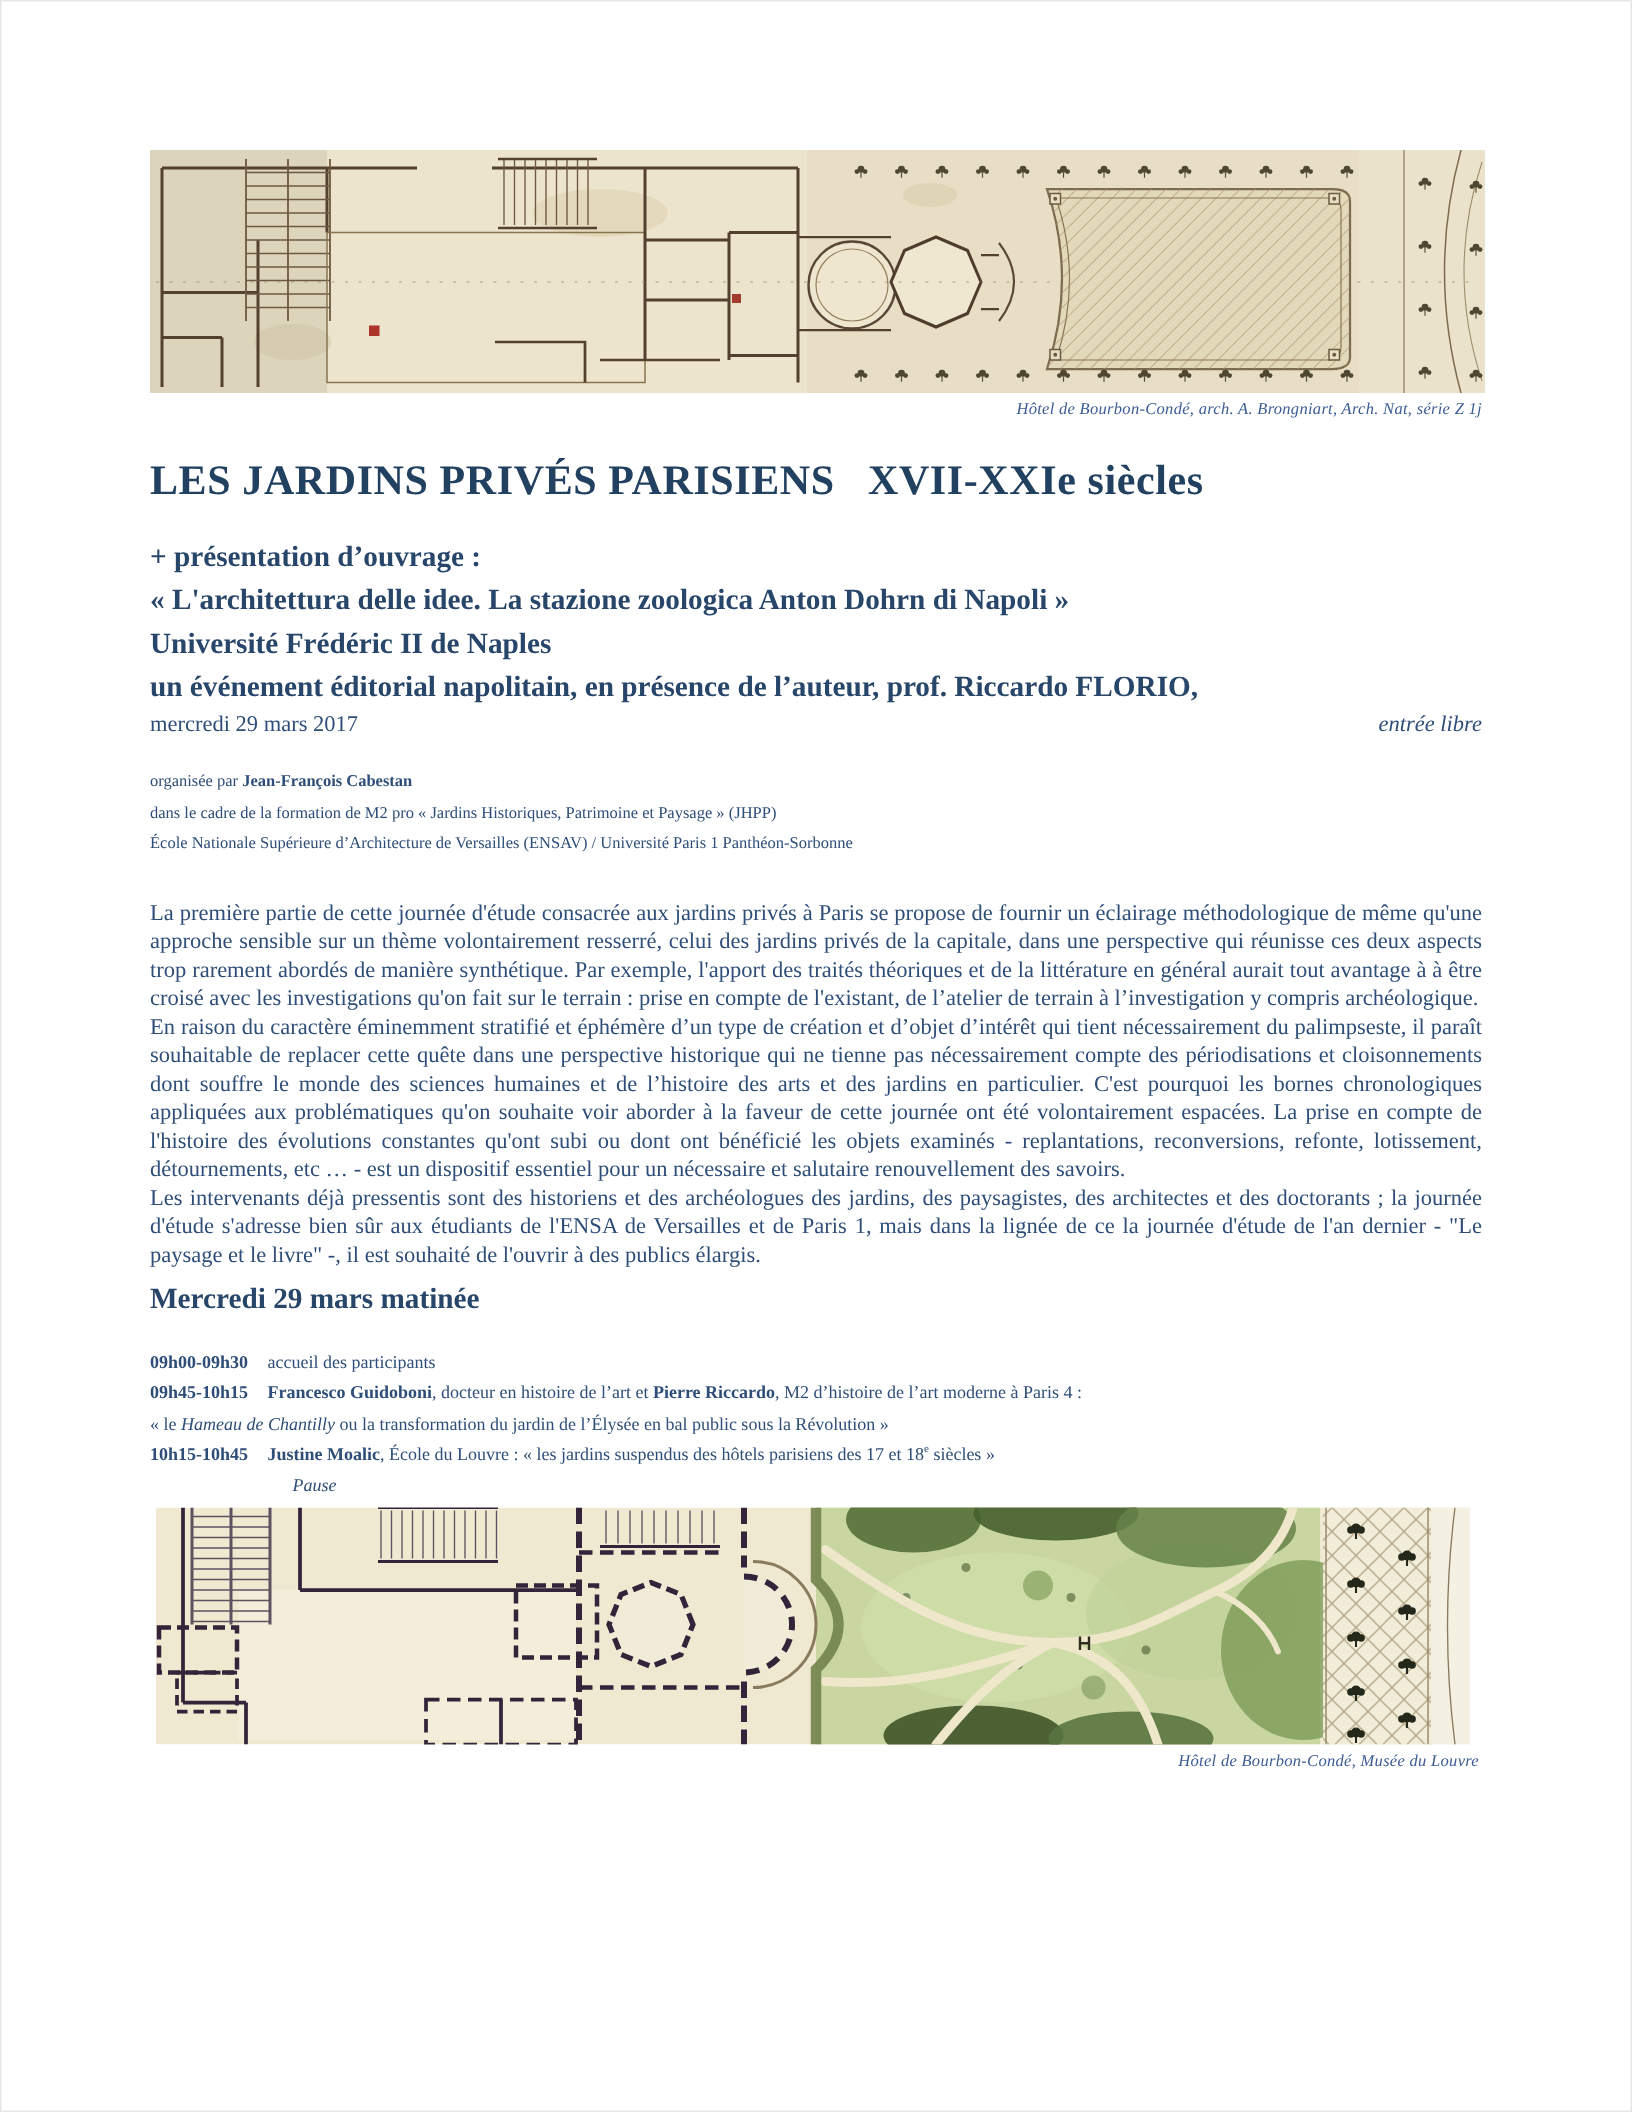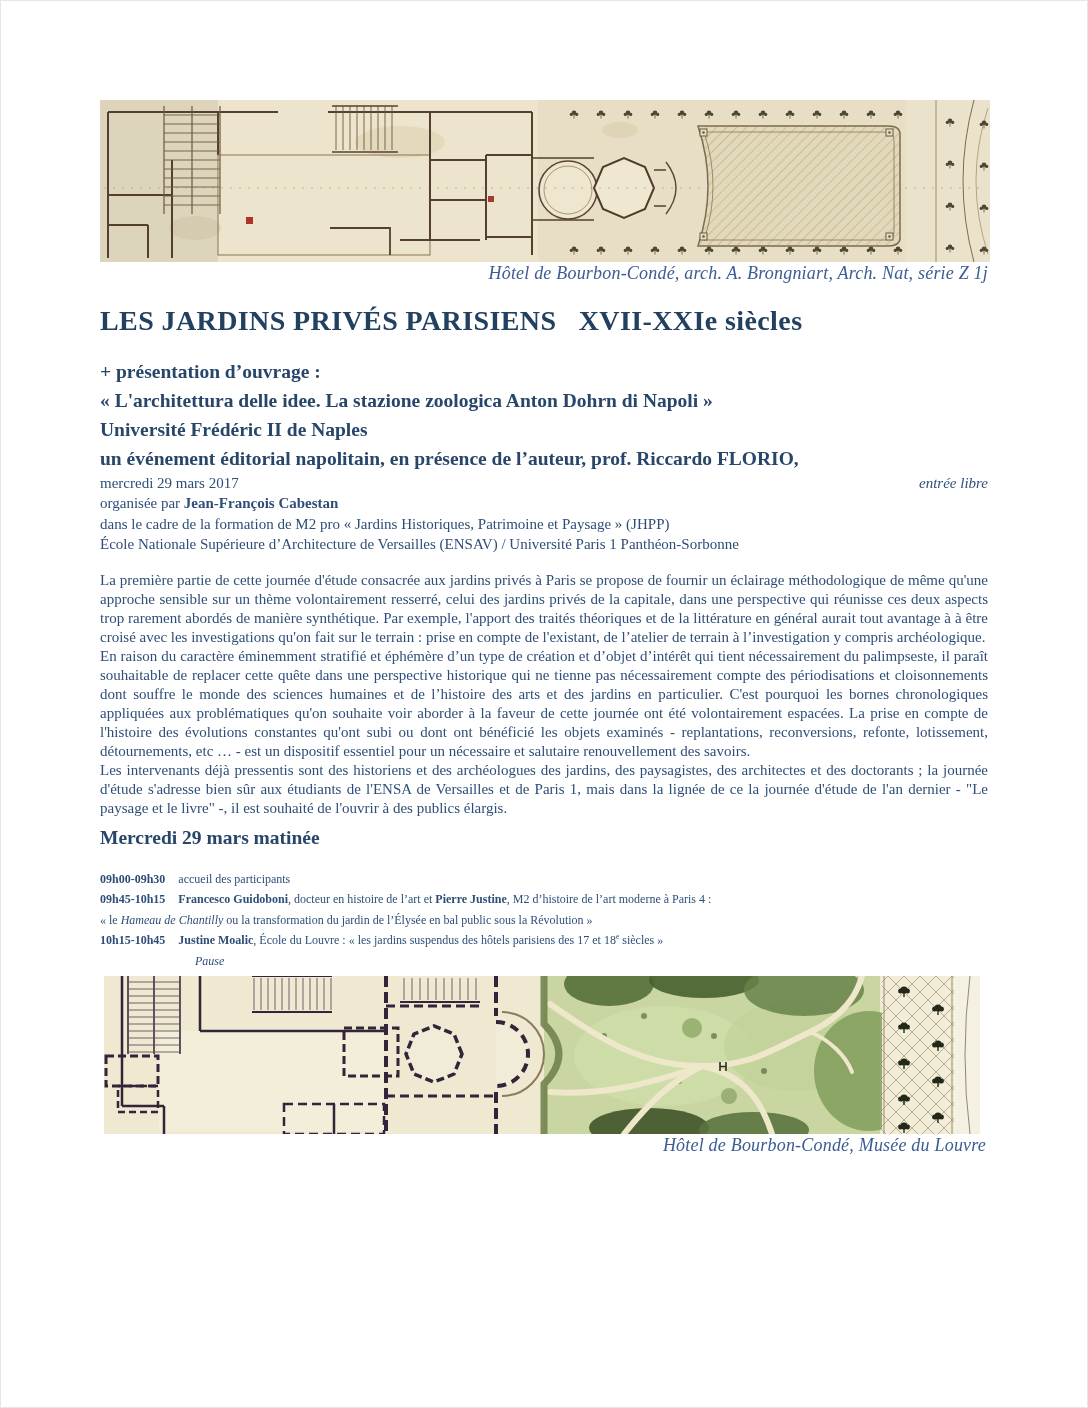--- a/index.html
+++ b/index.html
@@ -6,34 +6,34 @@
   body{
     width:1088px;height:1408px;position:relative;background:#ffffff;
     font-family:"Liberation Serif","DejaVu Serif",serif;
     color:#2e4e78;overflow:hidden;
   }
   .sheet-border{position:absolute;inset:0;border:1px solid #e6e6e6;pointer-events:none;}
   .content{position:absolute;left:100px;top:100px;width:888px;}
   .fig{display:block;}
   .fig svg{display:block;}
   .caption{
-    text-align:right;font-style:italic;font-size:18px;line-height:16px;
+    text-align:right;font-style:italic;font-size:11px;line-height:16px;
     color:#3c5c94;margin-top:3px;letter-spacing:0.2px;
   }
   .title{
     margin-top:24px;font-size:28px;line-height:32px;font-weight:bold;
     color:#22405f;letter-spacing:0.4px;white-space:pre-wrap;
   }
   .subtitle{margin-top:20px;font-weight:bold;font-size:19.5px;line-height:29px;color:#274669;}
   .subtitle div{white-space:pre-wrap;}
   .event-kind{margin-top:24px;font-size:17px;line-height:20px;color:#2e4e78;letter-spacing:0.3px;}
   .date-row{font-size:15px;line-height:20px;display:flex;justify-content:space-between;}
   .admission{font-style:italic;}
-  .org{font-size:15px;line-height:20.5px;}
-  .paras{margin-top:16px;font-size:15px;line-height:19px;text-align:justify;}
+  .org{margin-top:18px;font-size:11px;line-height:20.5px;}
+  .paras{margin-top:27px;font-size:15px;line-height:19px;text-align:justify;}
   .paras p{margin:0;}
   .prog-heading{margin-top:7px;font-size:19.5px;line-height:25px;font-weight:bold;color:#274669;}
   .schedule{margin-top:19px;font-size:12px;line-height:20.5px;}
   .srow .time{font-weight:bold;margin-right:13px;}
   .srow.indent{padding-left:95px;}
   .fig-bottom{margin-top:5px;margin-left:4px;}
   .b{font-weight:bold;}
   .i{font-style:italic;}
   sup{font-size:0.62em;line-height:0;}
 </style>
@@ -178,21 +178,21 @@
     <p>Les intervenants déjà pressentis sont des historiens et des archéologues des jardins, des paysagistes, des architectes et des doctorants ; la journée d'étude s'adresse bien sûr aux étudiants de l'ENSA de Versailles et de Paris 1, mais dans la lignée de ce la journée d'étude de l'an dernier - "Le paysage et le livre" -, il est souhaité de l'ouvrir à des publics élargis.</p>
   </div>
 
   <div class="prog-heading">Mercredi 29 mars matinée</div>
 
   <div class="schedule">
     <div class="srow">
       <span class="time">09h00-09h30</span><span><span>accueil des participants</span></span>
     </div>
     <div class="srow">
-      <span class="time">09h45-10h15</span><span><span class="b">Francesco Guidoboni</span><span>, docteur en histoire de l’art et </span><span class="b">Pierre Justine</span><span>, M2 d’histoire de l’art moderne à Paris 4 :</span></span>
+      <span class="time">09h45-10h15</span><span><span class="b">Francesco Guidoboni</span><span>, docteur en histoire de l’art et </span><span class="b">Pierre Riccardo</span><span>, M2 d’histoire de l’art moderne à Paris 4 :</span></span>
     </div>
     <div class="srow">
       <span><span>« le </span><span class="i">Hameau de Chantilly</span><span> ou la transformation du jardin de l’Élysée en bal public sous la Révolution »</span></span>
     </div>
     <div class="srow">
       <span class="time">10h15-10h45</span><span><span class="b">Justine Moalic</span><span>, École du Louvre : « les jardins suspendus des hôtels parisiens des 17 et 18</span><sup>e</sup><span> siècles »</span></span>
     </div>
     <div class="srow indent">
       <span><span class="i">Pause</span></span>
     </div>

